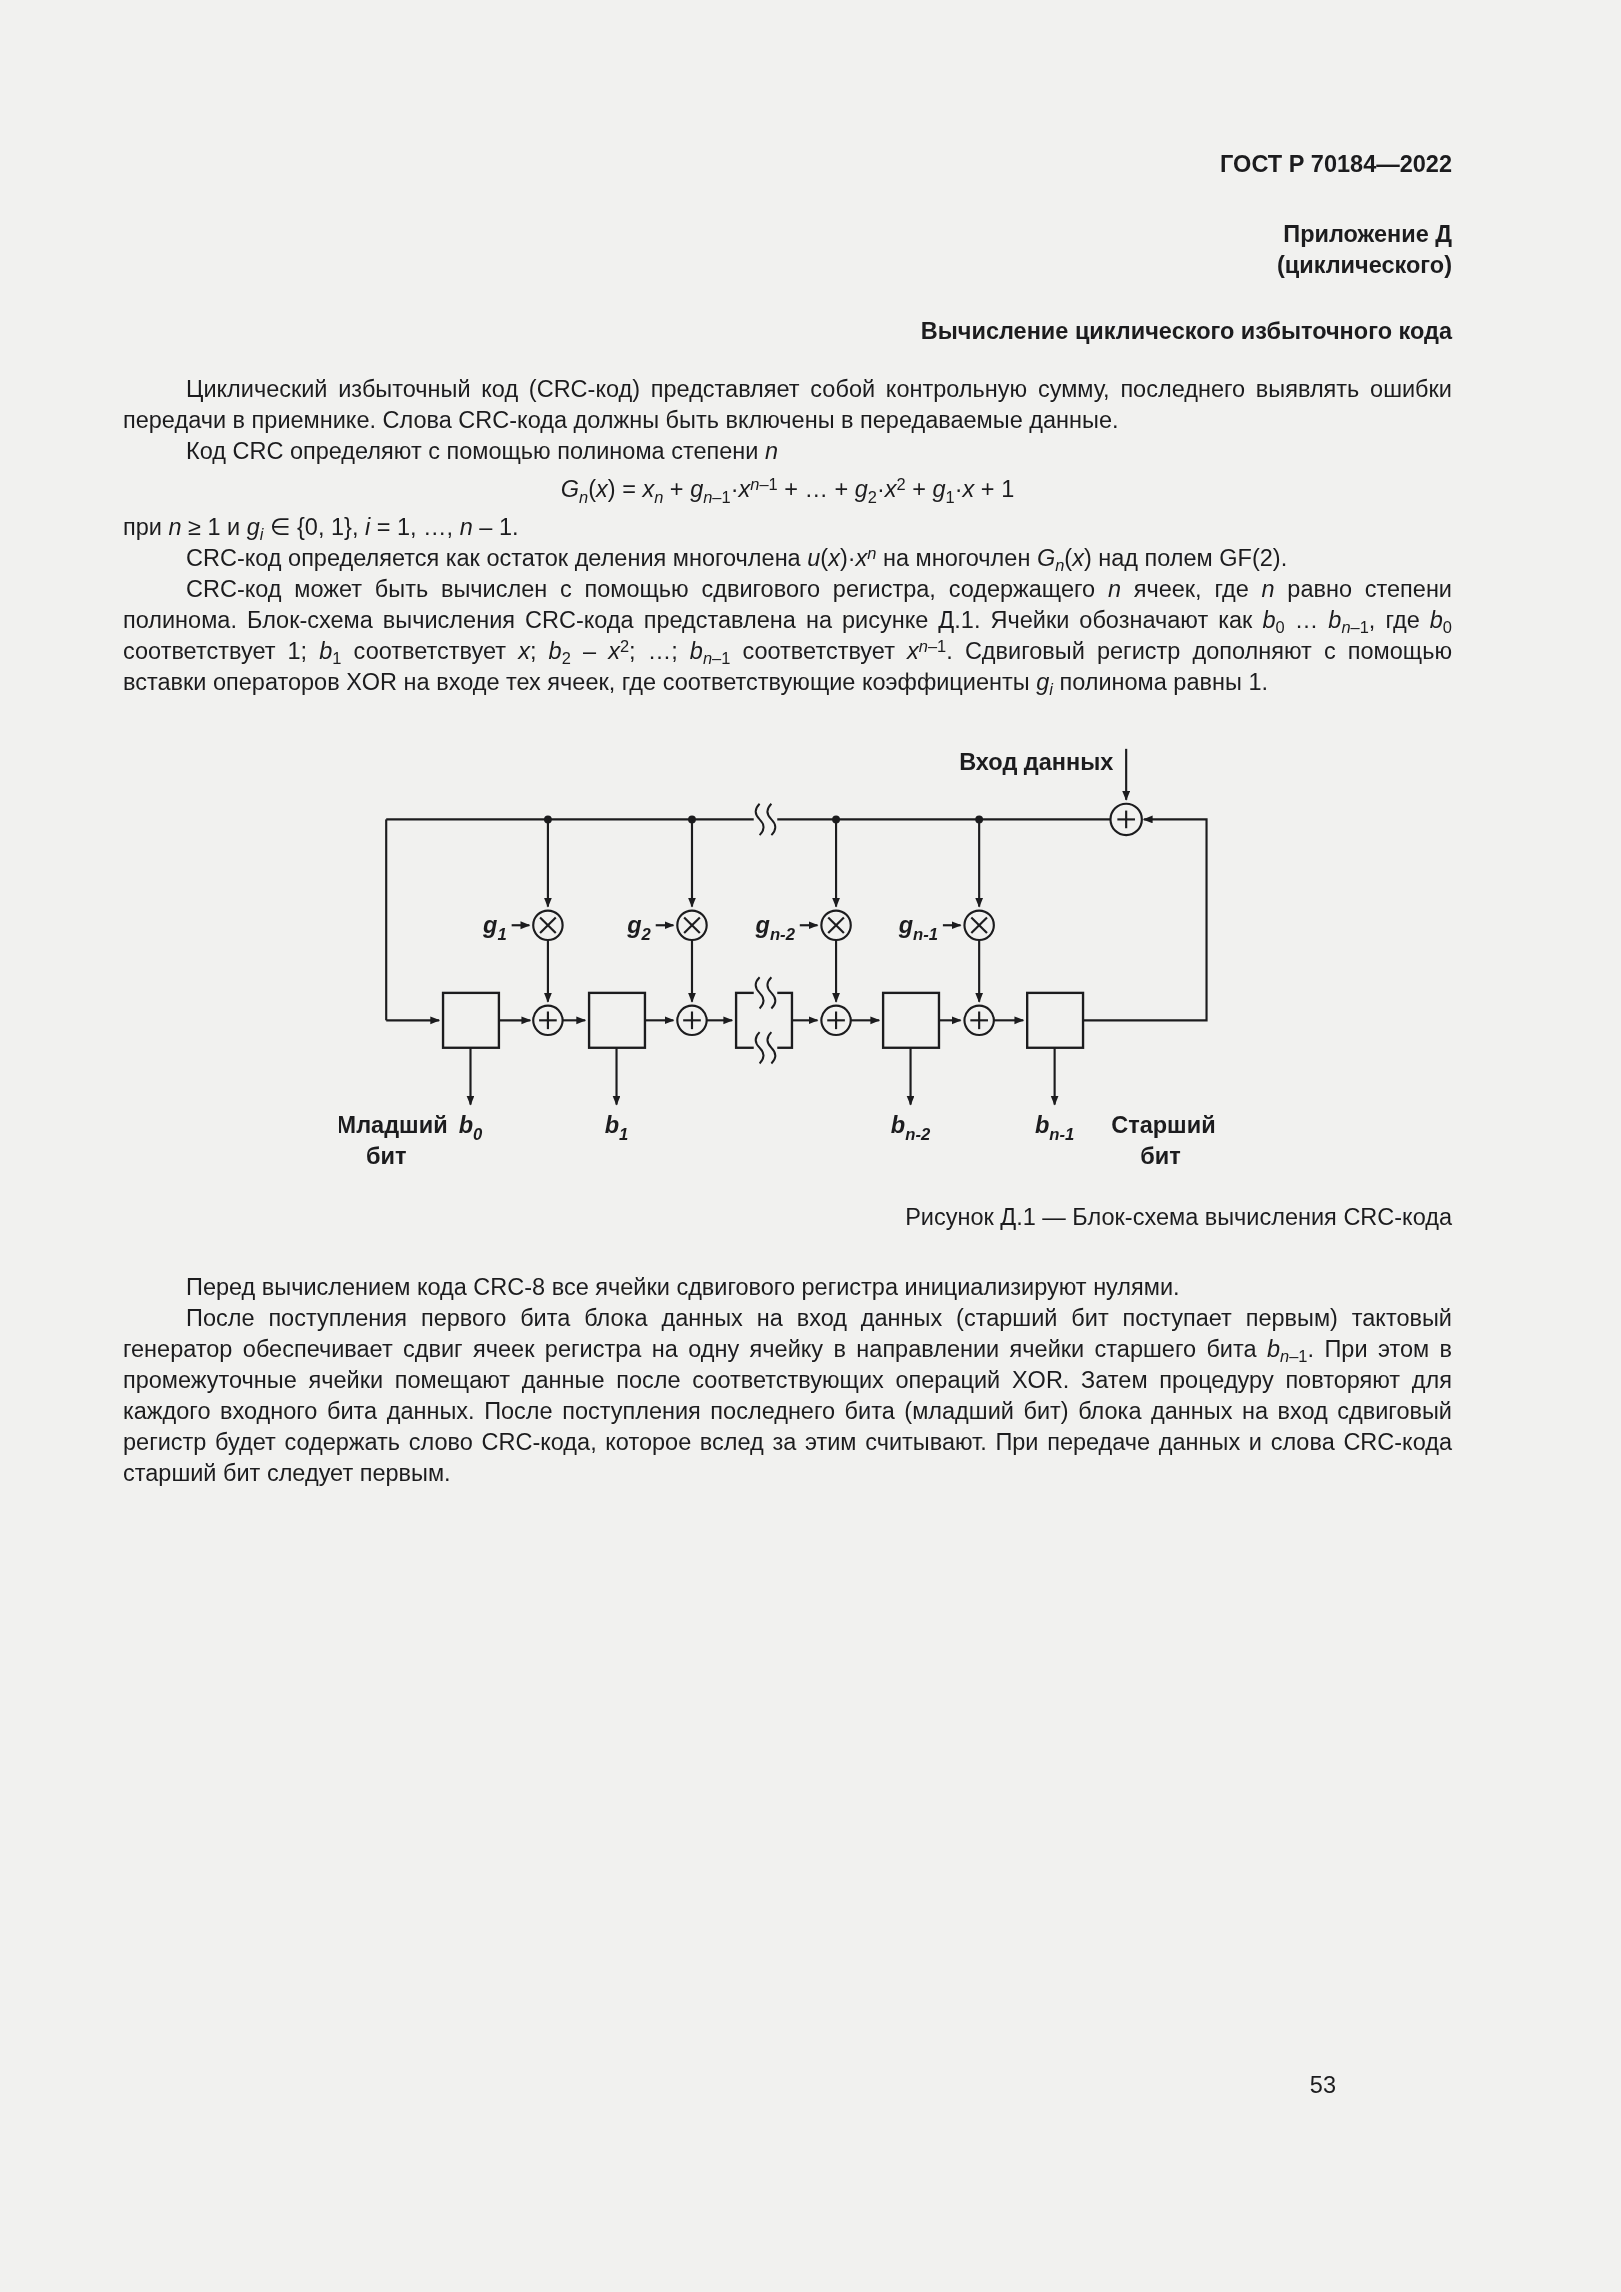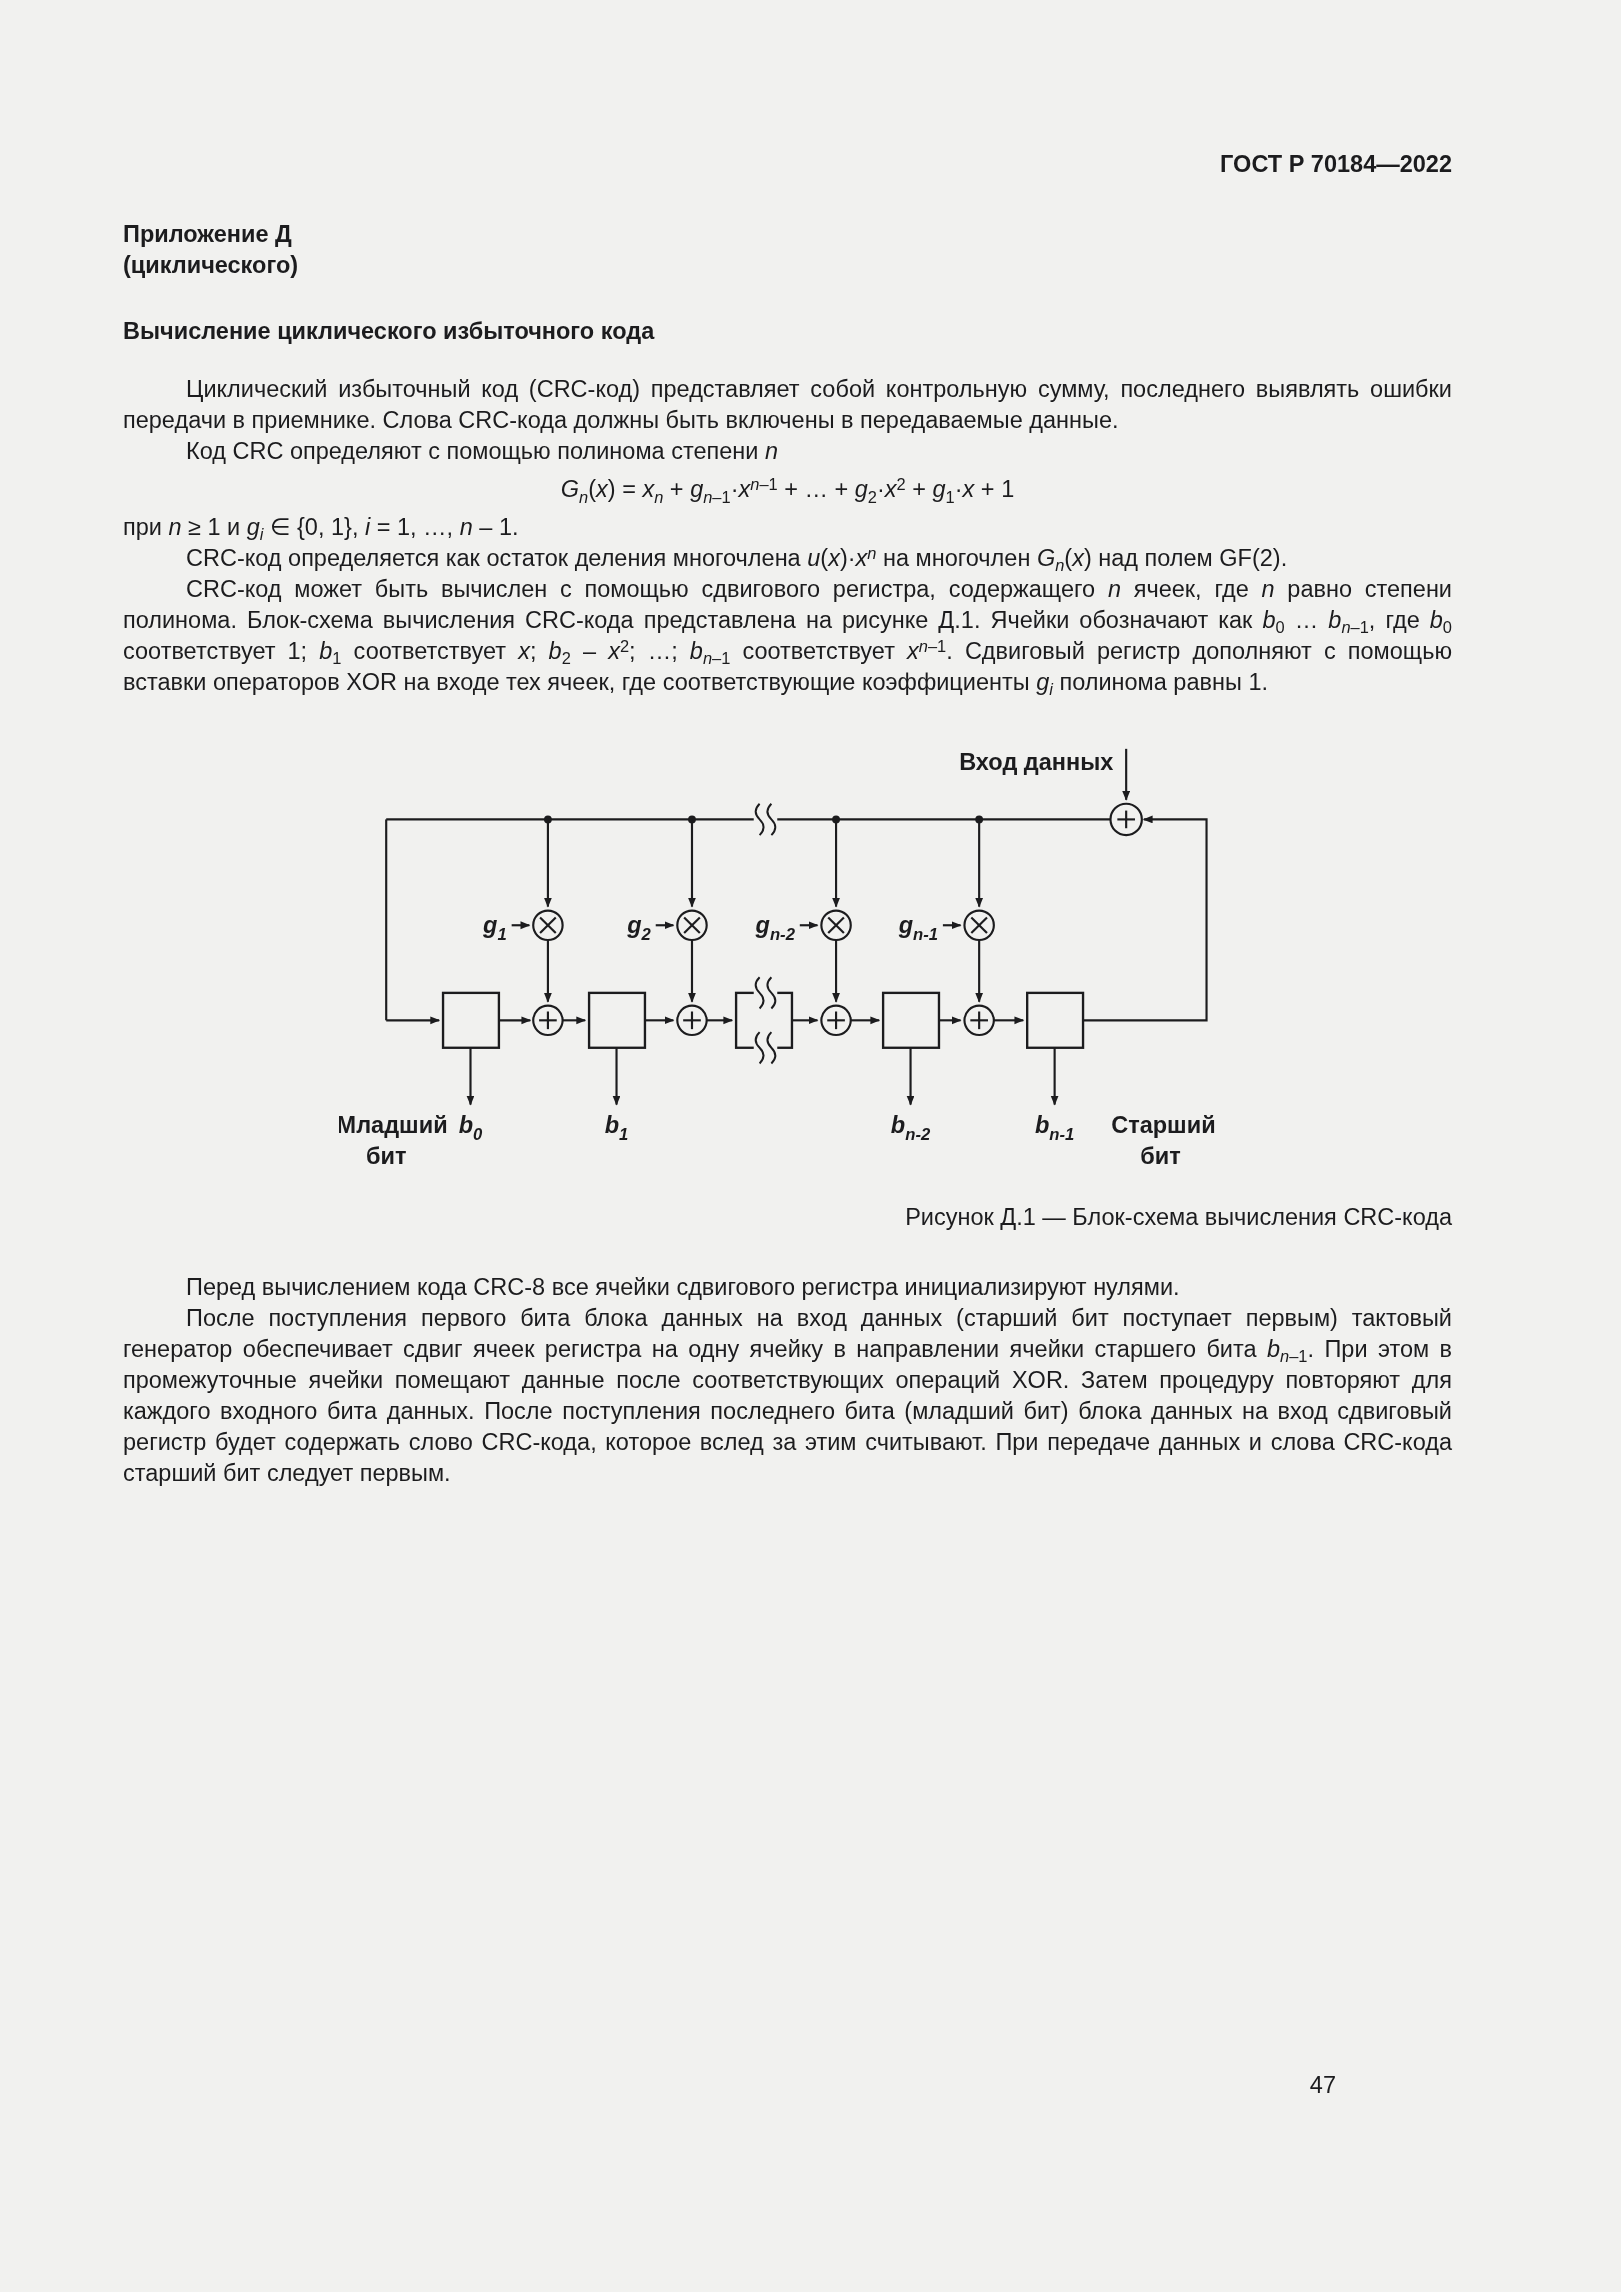--- a/index.html
+++ b/index.html
@@ -5,21 +5,21 @@
   :root { --bg:#f1f1ef; --ink:#1c1c1e; }
   * { margin:0; padding:0; box-sizing:border-box; }
   html,body { width:1621px; }
   body {
     height:2293px; background:var(--bg); color:var(--ink);
     font-family:"Liberation Sans","DejaVu Sans",sans-serif; font-size:23.5px;
   }
   .page { position:relative; width:1507px; height:2293px; overflow:hidden; background:var(--bg); }
   .content { position:absolute; left:123px; top:149px; width:1329px; }
   .header { text-align:right; font-weight:700; line-height:31px; margin-bottom:39px; }
-  .center { text-align:left; line-height:31px; }
+  .center { text-align:right; line-height:31px; }
   .bold { font-weight:700; }
   .apx-kind { margin-bottom:35px; }
   .title { margin-bottom:27.4px; }
   p.body { text-align:justify; line-height:31px; }
   .indent { text-indent:63px; }
   .formula { text-align:center; line-height:33px; margin:5.9px 0; }
   sub,sup { font-size:70%; line-height:0; position:relative; vertical-align:baseline; }
   sub { top:0.32em; }
   sup { top:-0.45em; }
   .figure-wrap { margin:43px 0 0 216px; width:902px;text-align:right; }
@@ -171,15 +171,15 @@
         </g>
       </svg>
     </div>
 
     <div class="caption">Рисунок Д.1 — Блок-схема вычисления CRC-кода</div>
 
     <p class="body indent p-after-fig">Перед вычислением кода CRC-8 все ячейки сдвигового регистра инициализируют нулями.</p>
     <p class="body indent">После поступления первого бита блока данных на вход данных (старший бит поступает первым) тактовый генератор обеспечивает сдвиг ячеек регистра на одну ячейку в направлении ячейки старшего бита <i>b</i><sub><i>n</i>–1</sub>. При этом в промежуточные ячейки помещают данные после соответствующих операций XOR. Затем процедуру повторяют для каждого входного бита данных. После поступления последнего бита (младший бит) блока данных на вход сдвиговый регистр будет содержать слово CRC-кода, которое вслед за этим считывают. При передаче данных и слова CRC-кода старший бит следует первым.</p>
   </div>
 
-  <div class="pagenum">47</div>
+  <div class="pagenum">53</div>
 </div>
 
 
 </body></html>

